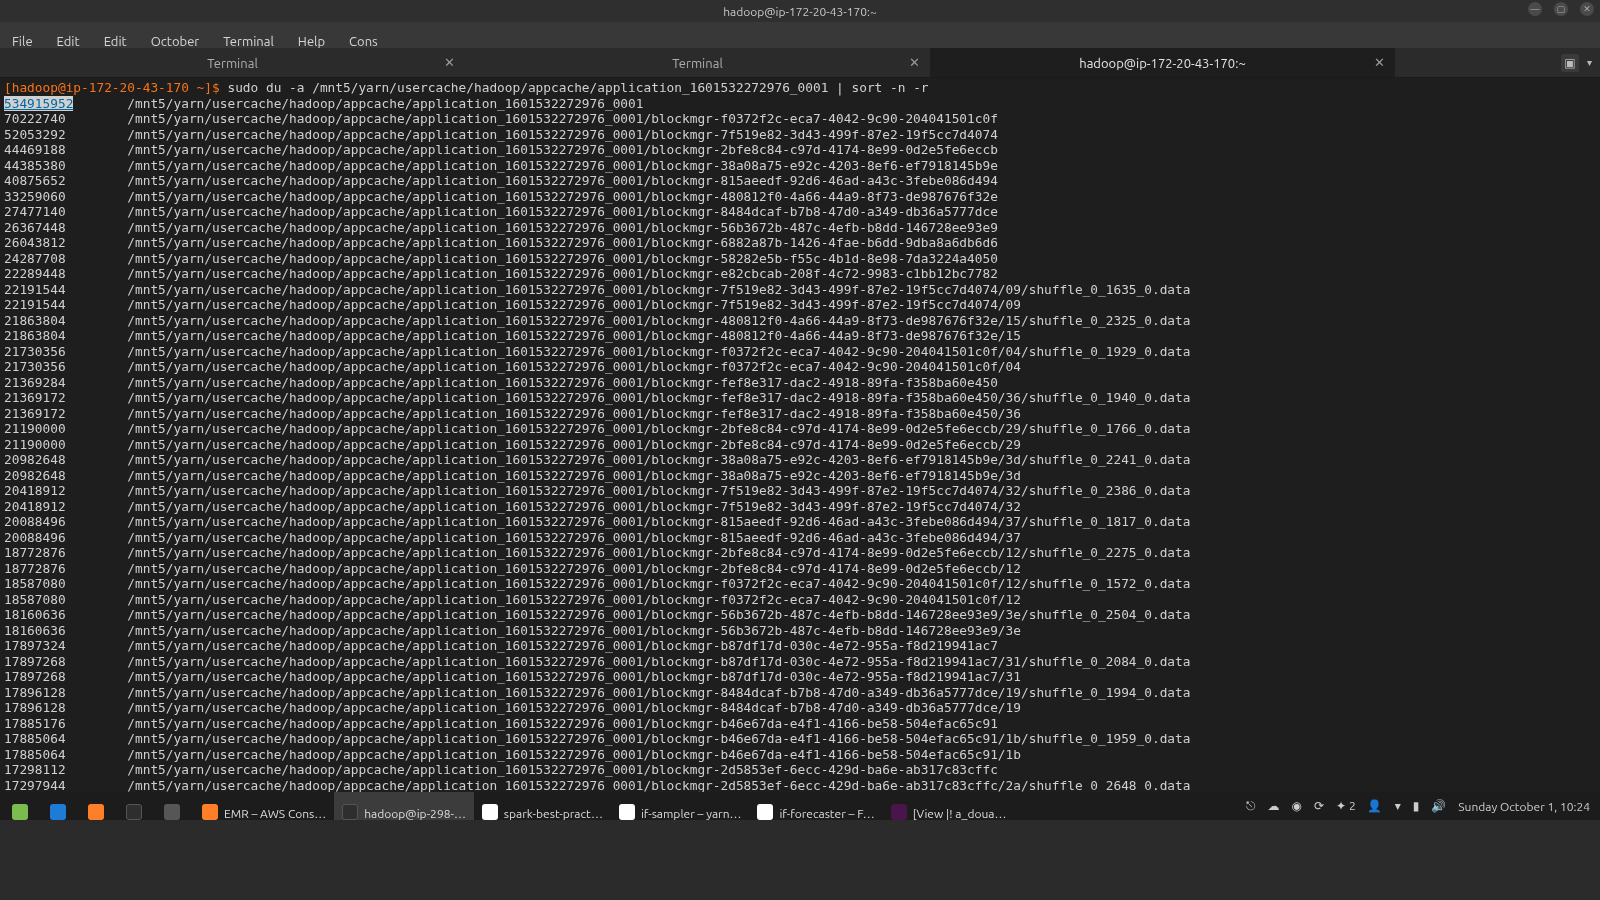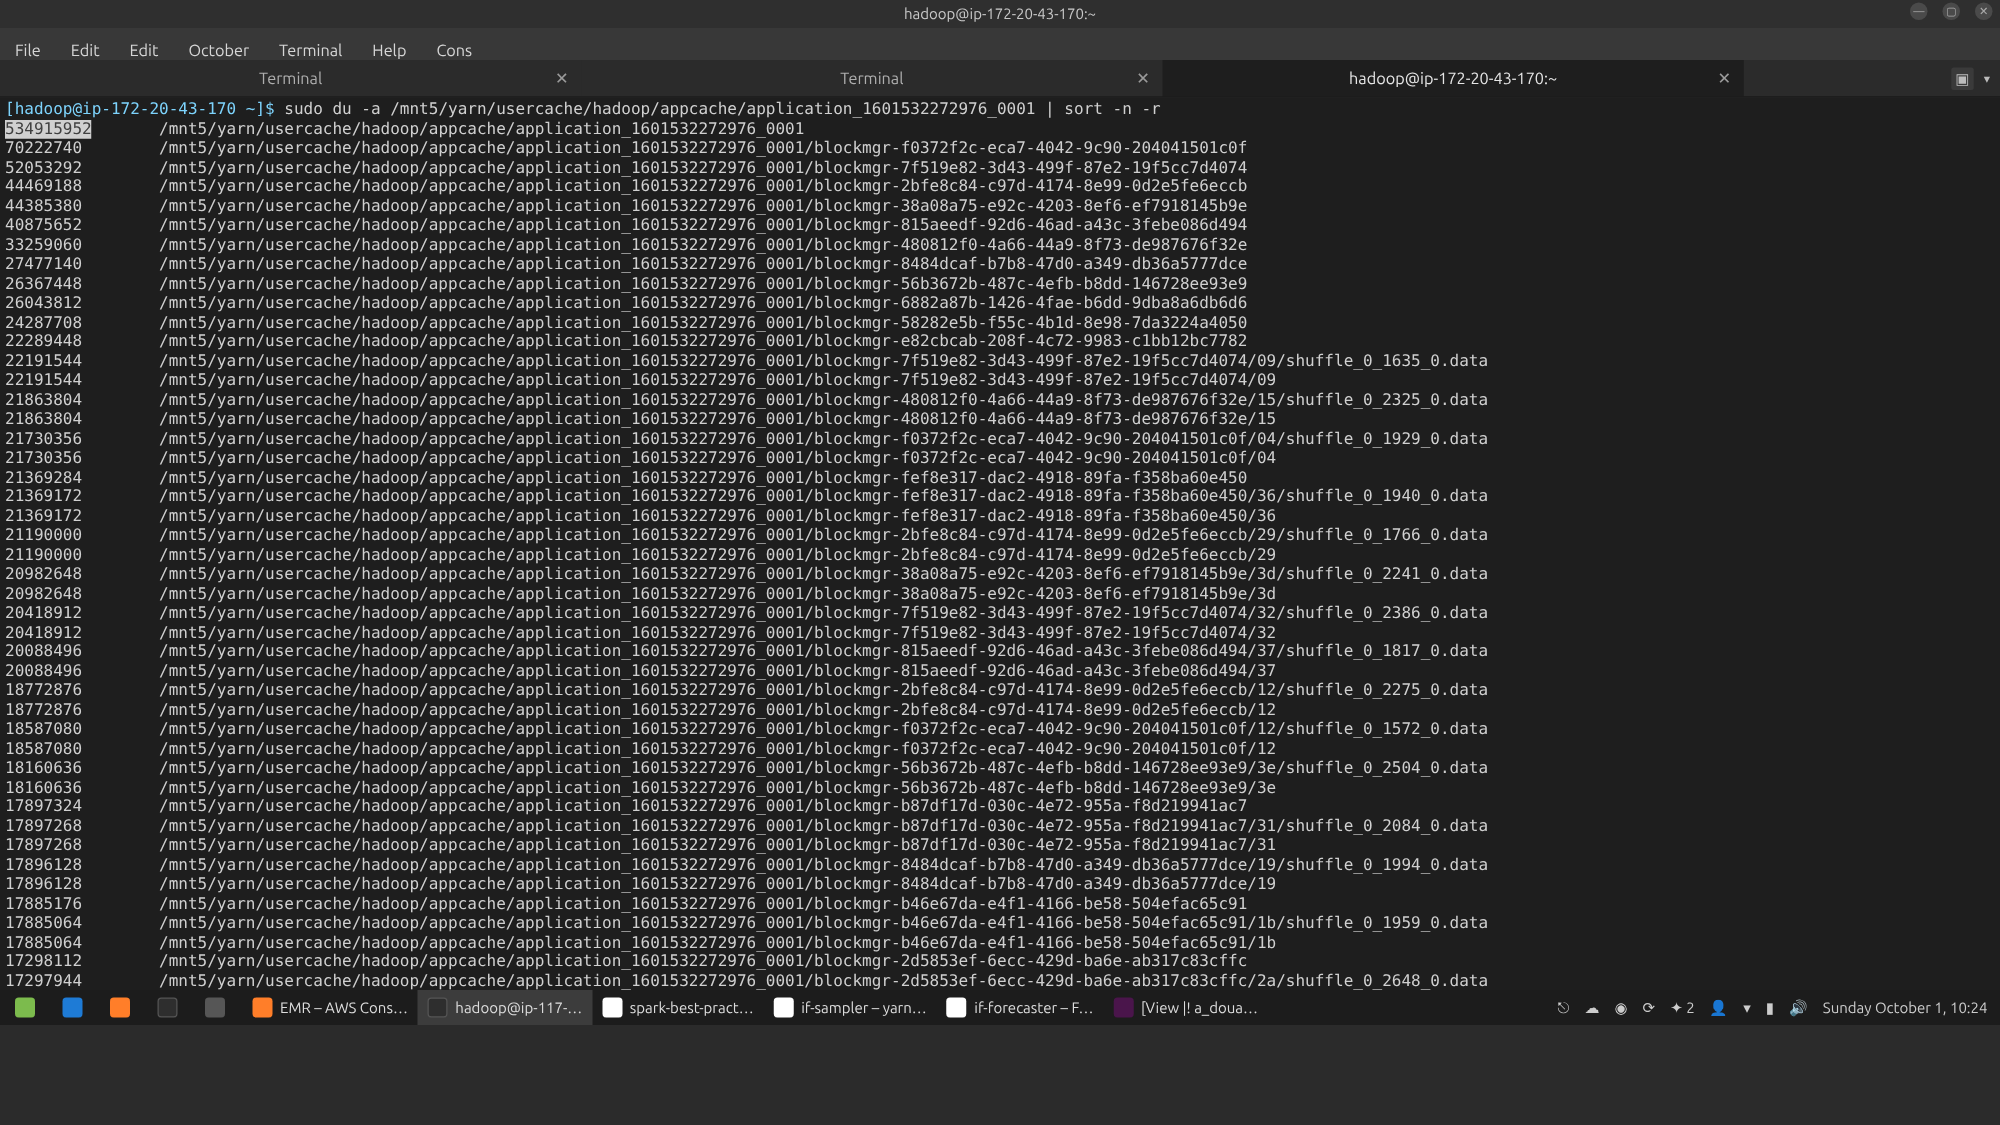--- a/index.html
+++ b/index.html
@@ -10,25 +10,25 @@
   .menubar { height: 26px; background: #383838; display: flex; align-items: flex-end; padding: 0 12px; gap: 24px; font-size: 13px; color: #d6d6d6; }
   .menubar span { cursor: pointer; }
   .tabbar { height: 30px; background: #2b2b2b; display: flex; border-bottom: 1px solid #1a1a1a; }
   .tab { flex: 0 0 465px; display: flex; align-items: center; justify-content: center; color: #aeaeae; font-size: 13px; position: relative; background: #2b2b2b; }
   .tab.active { background: #1e1e1e; color: #e6e6e6; }
   .tab .close { position: absolute; right: 10px; font-size: 13px; color: #9a9a9a; cursor: pointer; }
   .tab-extra { flex: 1; display: flex; align-items: center; justify-content: flex-end; padding-right: 8px; gap: 8px; }
   .tab-extra .newtab { width:18px;height:18px;display:flex;align-items:center;justify-content:center;background:#3a3a3a;border-radius:2px;color:#bbb;font-size:12px;cursor:pointer;}
   .tab-extra .drop { color:#bbb;font-size:10px;cursor:pointer;}
   .terminal { background: #1e1e1e; height: 714px; overflow: hidden; padding: 2px 4px; font-family: "DejaVu Sans Mono","Liberation Mono",monospace; font-size: 12.8px; line-height: 15.5px; color: #d0d0d0; white-space: pre; }
-  .terminal .prompt-user { color: #7dd3fc; }
-  .terminal .highlight { background: #d0d0d0; color: #404040; }
+  .terminal .prompt-user { color: #f97316; }
+  .terminal .highlight { background: #d0d0d0; color: #0369a1; text-decoration: underline; }
   .panel { height: 28px; background: #1c1c1c; display: flex; align-items: center; font-size: 12px; color: #ddd; }
   .panel .left { display:flex; align-items:center; gap:6px; padding-left:4px; }
-  .panel .task { display:flex; align-items:center; gap:6px; padding:0 8px; height:28px; cursor:pointer; }
+  .panel .task { display:flex; align-items:flex-end; gap:6px; padding:0 8px; height:28px; cursor:pointer; }
   .panel .task.active { background:#3c3c3c; }
   .panel .task .ico { width:16px; height:16px; border-radius:3px; display:flex;align-items:center;justify-content:center;font-size:10px;color:#fff;}
   .panel .task .ico.ff { background:#ff7e29; }
   .panel .task .ico.term { background:#2e2e2e; border:1px solid #555;}
   .panel .task .ico.file { background:#565656;}
   .panel .task .ico.chrome { background:#fff; }
   .panel .task .ico.slack { background:#4a154b;}
   .panel .task .ico.mint { background:#7cbb4d;}
   .panel .task .ico.blue { background:#1e7bd6;}
   .panel .right { margin-left:auto; display:flex; align-items:center; gap:12px; padding-right:10px; color:#ccc;}
@@ -142,21 +142,21 @@
     <div class="task launch">
         <div class="ico file"></div>
       </div>
     <div id="task-list" style="display:flex;">
         <div class="task">
           <div class="ico ff"></div>
           <span>EMR – AWS Cons…</span>
         </div>
         <div class="task active">
           <div class="ico term"></div>
-          <span>hadoop@ip-117-…</span>
+          <span>hadoop@ip-298-…</span>
         </div>
         <div class="task">
           <div class="ico chrome"></div>
           <span>spark-best-pract…</span>
         </div>
         <div class="task">
           <div class="ico chrome"></div>
           <span>if-sampler – yarn…</span>
         </div>
         <div class="task">

